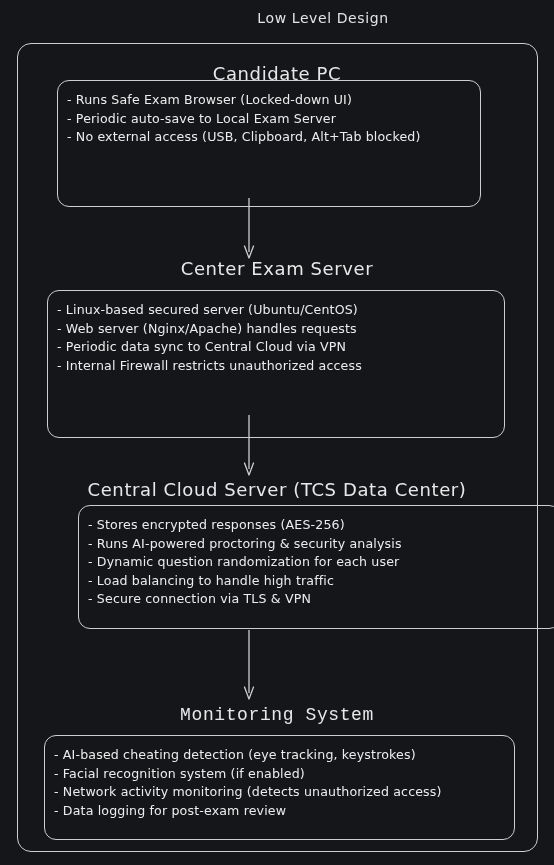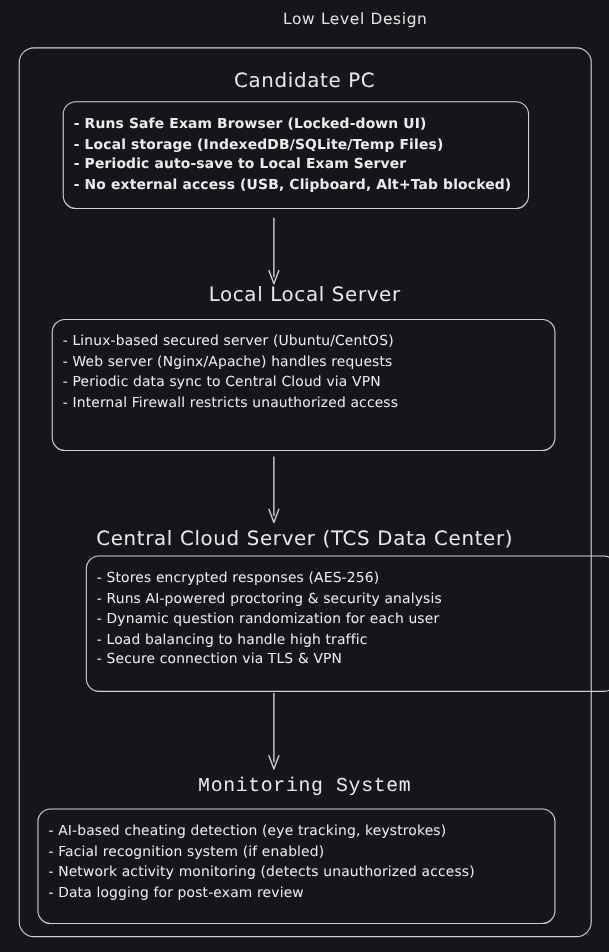--- a/index.html
+++ b/index.html
@@ -78,60 +78,59 @@
 
   .arrow {
     position: absolute;
     left: 242px;
     width: 14px;
   }
   .arrow svg { display: block; overflow: visible; }
 
   
   #title-candidate   { top: 63px; }
-  #box-candidate     { left: 57px;  top: 92px;  width: 424px; height: 98px; font-weight: bold; }
+  #box-candidate     { left: 57px;  top: 80px;  width: 424px; height: 127px; }
 
   #arrow-1           { top: 198px; height: 62px; }
   #title-local       { top: 258px; }
-  #box-local         { left: 47px;  top: 290px; width: 458px; height: 120px; }
+  #box-local         { left: 47px;  top: 290px; width: 458px; height: 148px; }
 
   #arrow-2           { top: 415px; height: 62px; }
   #title-central     { top: 479px; }
   #box-central       { left: 78px;  top: 505px; width: 483px; height: 124px; }
 
   #arrow-3           { top: 630px; height: 72px; }
   #title-monitoring  { top: 705px; font-family: Liberation Mono, monospace; }
-  #box-monitoring    { left: 34px;  top: 735px; width: 471px; height: 105px; }
+  #box-monitoring    { left: 44px;  top: 735px; width: 471px; height: 105px; }
 </style>
 </head>
 <body>
 
 <div id="diagram">
 
   <div class="page-title">Low Level Design</div>
 
   <div class="outer-frame"></div>
 
   <div class="section-title" id="title-candidate">Candidate PC</div>
 
   <div class="content-box" id="box-candidate">
     <div class="line">- Runs Safe Exam Browser (Locked-down UI)</div>
-    <div class="line">- Local storage (IndexedDB/SQLite/Temp Files)</div>
     <div class="line">- Periodic auto-save to Local Exam Server</div>
     <div class="line">- No external access (USB, Clipboard, Alt+Tab blocked)</div>
   </div>
 
   <div class="arrow" id="arrow-1">
     <svg width="14" height="62" viewBox="0 0 14 62">
       <line x1="7" y1="0" x2="7" y2="54" stroke="#cfcfcf" stroke-width="1.3"></line>
       <path d="M2.5 48 L7 60 L11.5 48" fill="none" stroke="#cfcfcf" stroke-width="1.3" stroke-linecap="round" stroke-linejoin="round"></path>
     </svg>
   </div>
 
-  <div class="section-title" id="title-local">Local Local Server</div>
+  <div class="section-title" id="title-local">Center Exam Server</div>
 
   <div class="content-box" id="box-local">
     <div class="line">- Linux-based secured server (Ubuntu/CentOS)</div>
     <div class="line">- Web server (Nginx/Apache) handles requests</div>
     <div class="line">- Periodic data sync to Central Cloud via VPN</div>
     <div class="line">- Internal Firewall restricts unauthorized access</div>
   </div>
 
   <div class="arrow" id="arrow-2">
     <svg width="14" height="62" viewBox="0 0 14 62">

